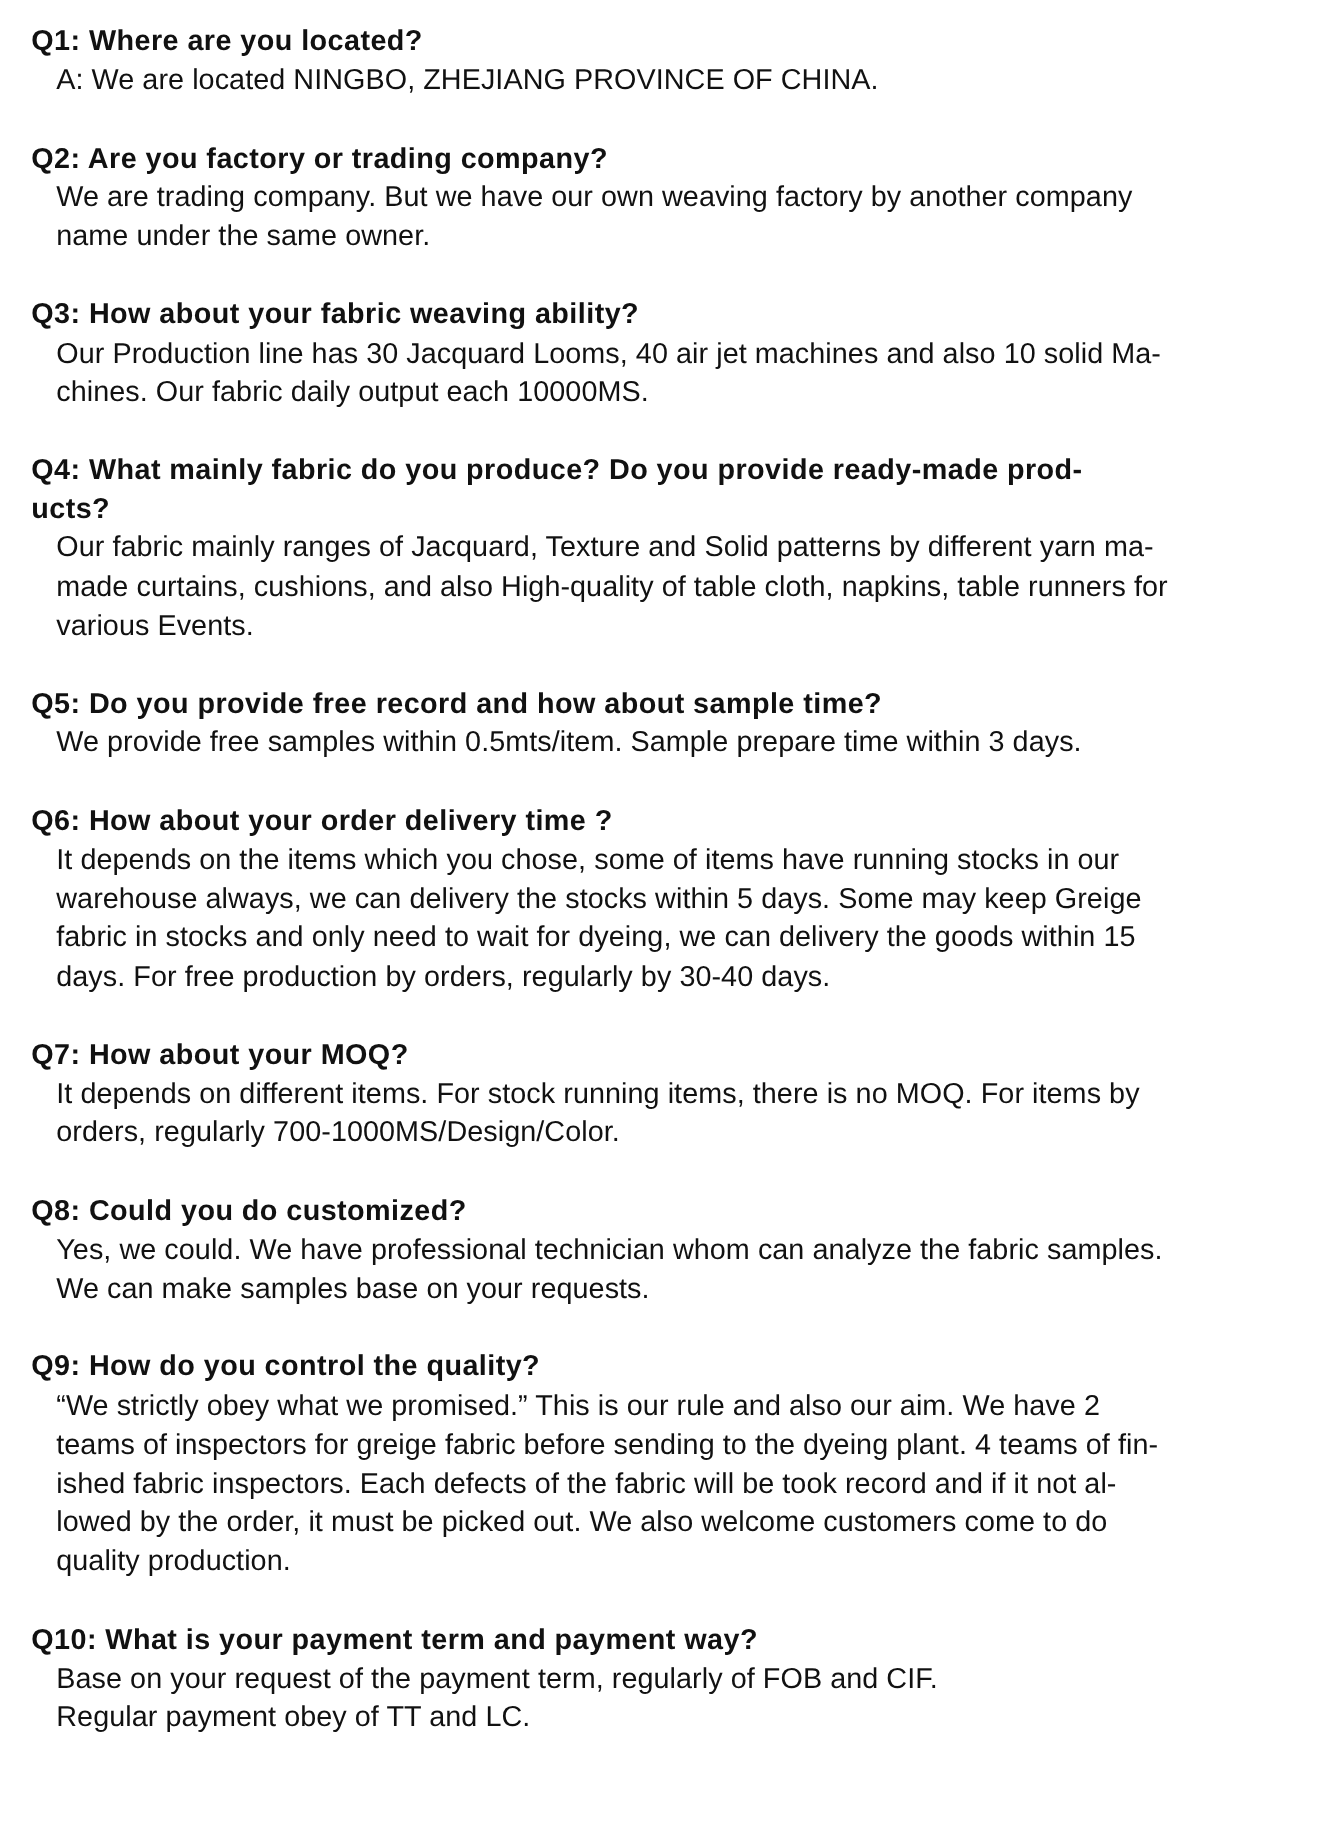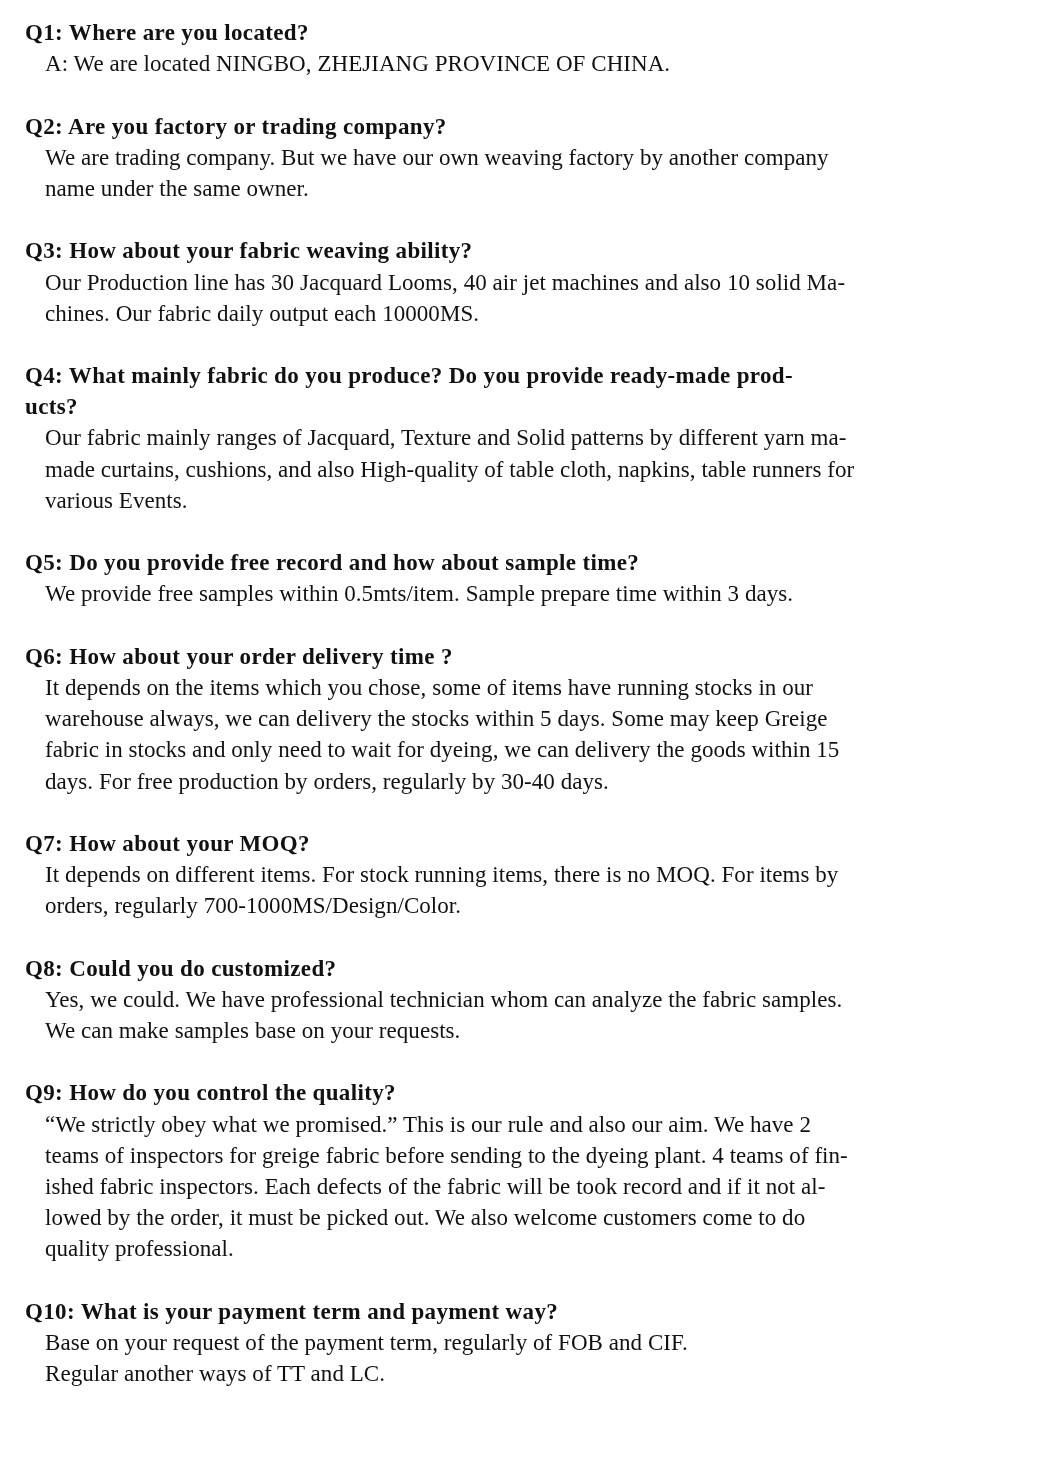--- a/index.html
+++ b/index.html
@@ -16,21 +16,20 @@
       color: #111111;
     }
     #doc {
       position: absolute;
       left: 25px;
       top: 17px;
       width: 1020px;
     }
     .qa {
       margin: 0 0 31.2px 0;
-      font-family: Liberation Serif, serif;
     }
     .line {
       display: block;
       white-space: nowrap;
       font-size: 23px;
       line-height: 31.2px;
       height: 31.2px;
     }
     .q {
       font-weight: bold;
@@ -96,22 +95,22 @@
     <span class="line a">Yes, we could. We have professional technician whom can analyze the fabric samples.</span>
     <span class="line a">We can make samples base on your requests.</span>
   </section>
 
   <section class="qa">
     <span class="line q">Q9: How do you control the quality?</span>
     <span class="line a">“We strictly obey what we promised.” This is our rule and also our aim. We have 2</span>
     <span class="line a">teams of inspectors for greige fabric before sending to the dyeing plant. 4 teams of fin-</span>
     <span class="line a">ished fabric inspectors. Each defects of the fabric will be took record and if it not al-</span>
     <span class="line a">lowed by the order, it must be picked out. We also welcome customers come to do</span>
-    <span class="line a">quality professional.</span>
+    <span class="line a">quality production.</span>
   </section>
 
   <section class="qa">
     <span class="line q">Q10: What is your payment term and payment way?</span>
     <span class="line a">Base on your request of the payment term, regularly of FOB and CIF.</span>
-    <span class="line a">Regular another ways of TT and LC.</span>
+    <span class="line a">Regular payment obey of TT and LC.</span>
   </section>
 
 </div>
 
 </body></html>

